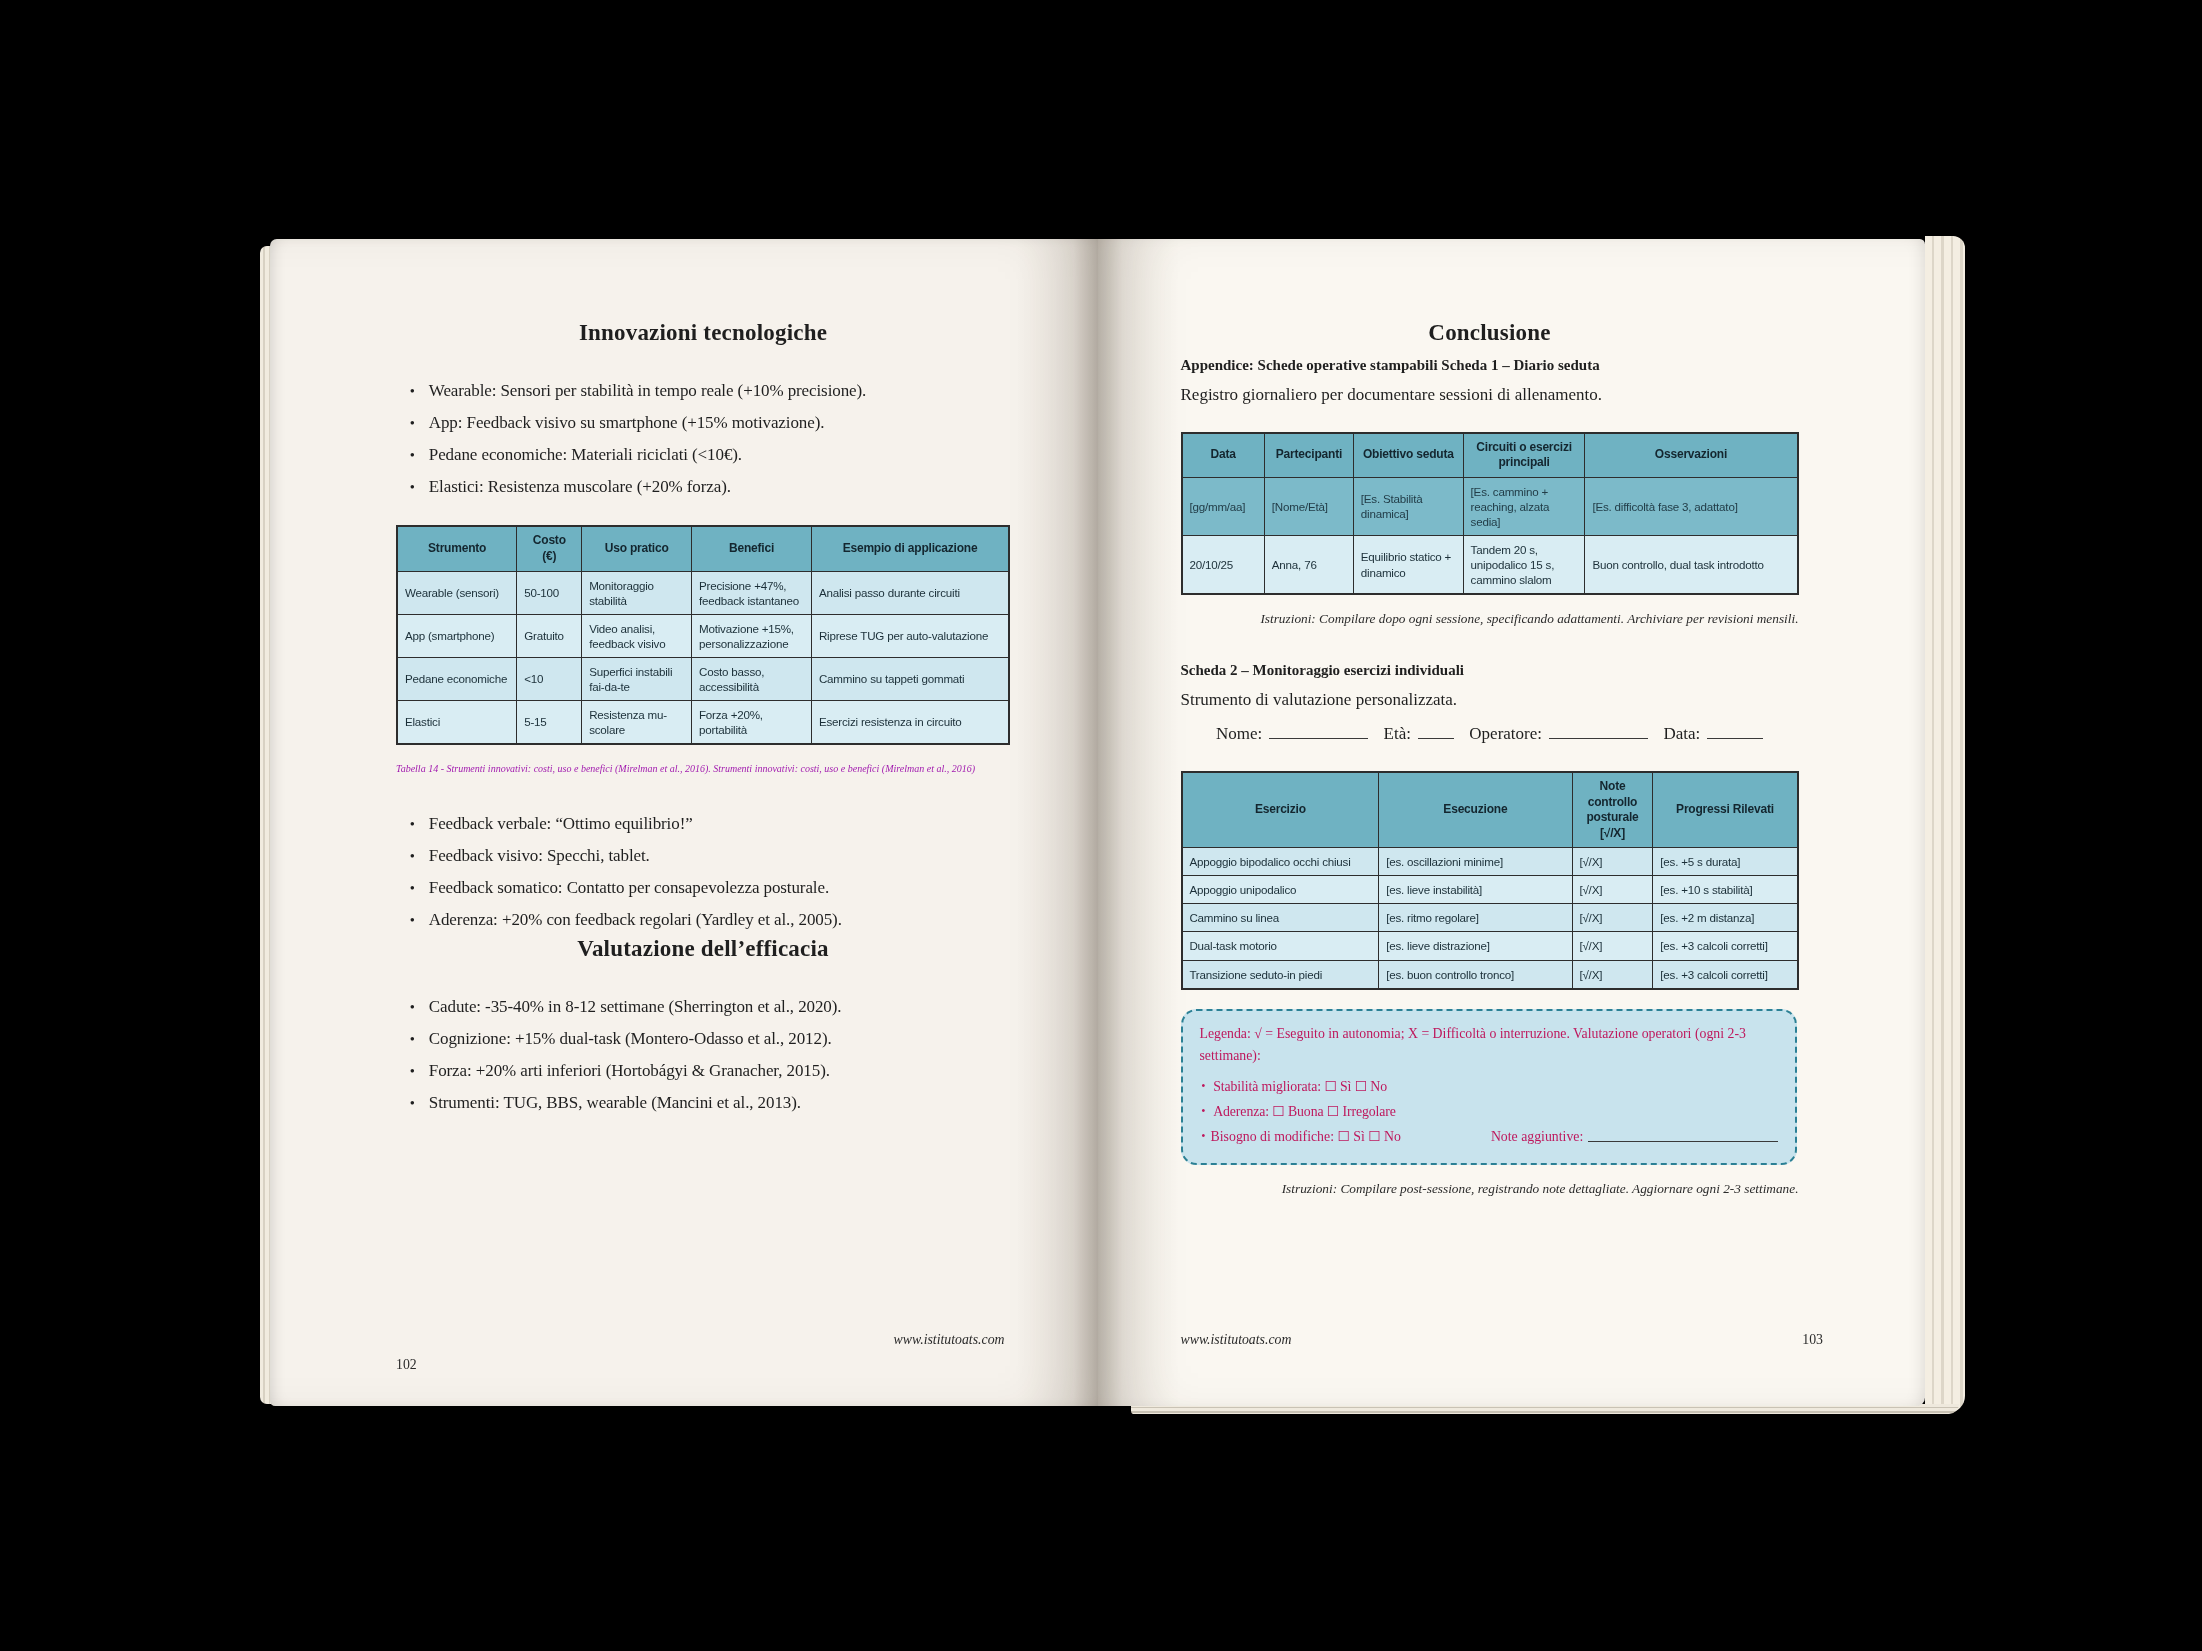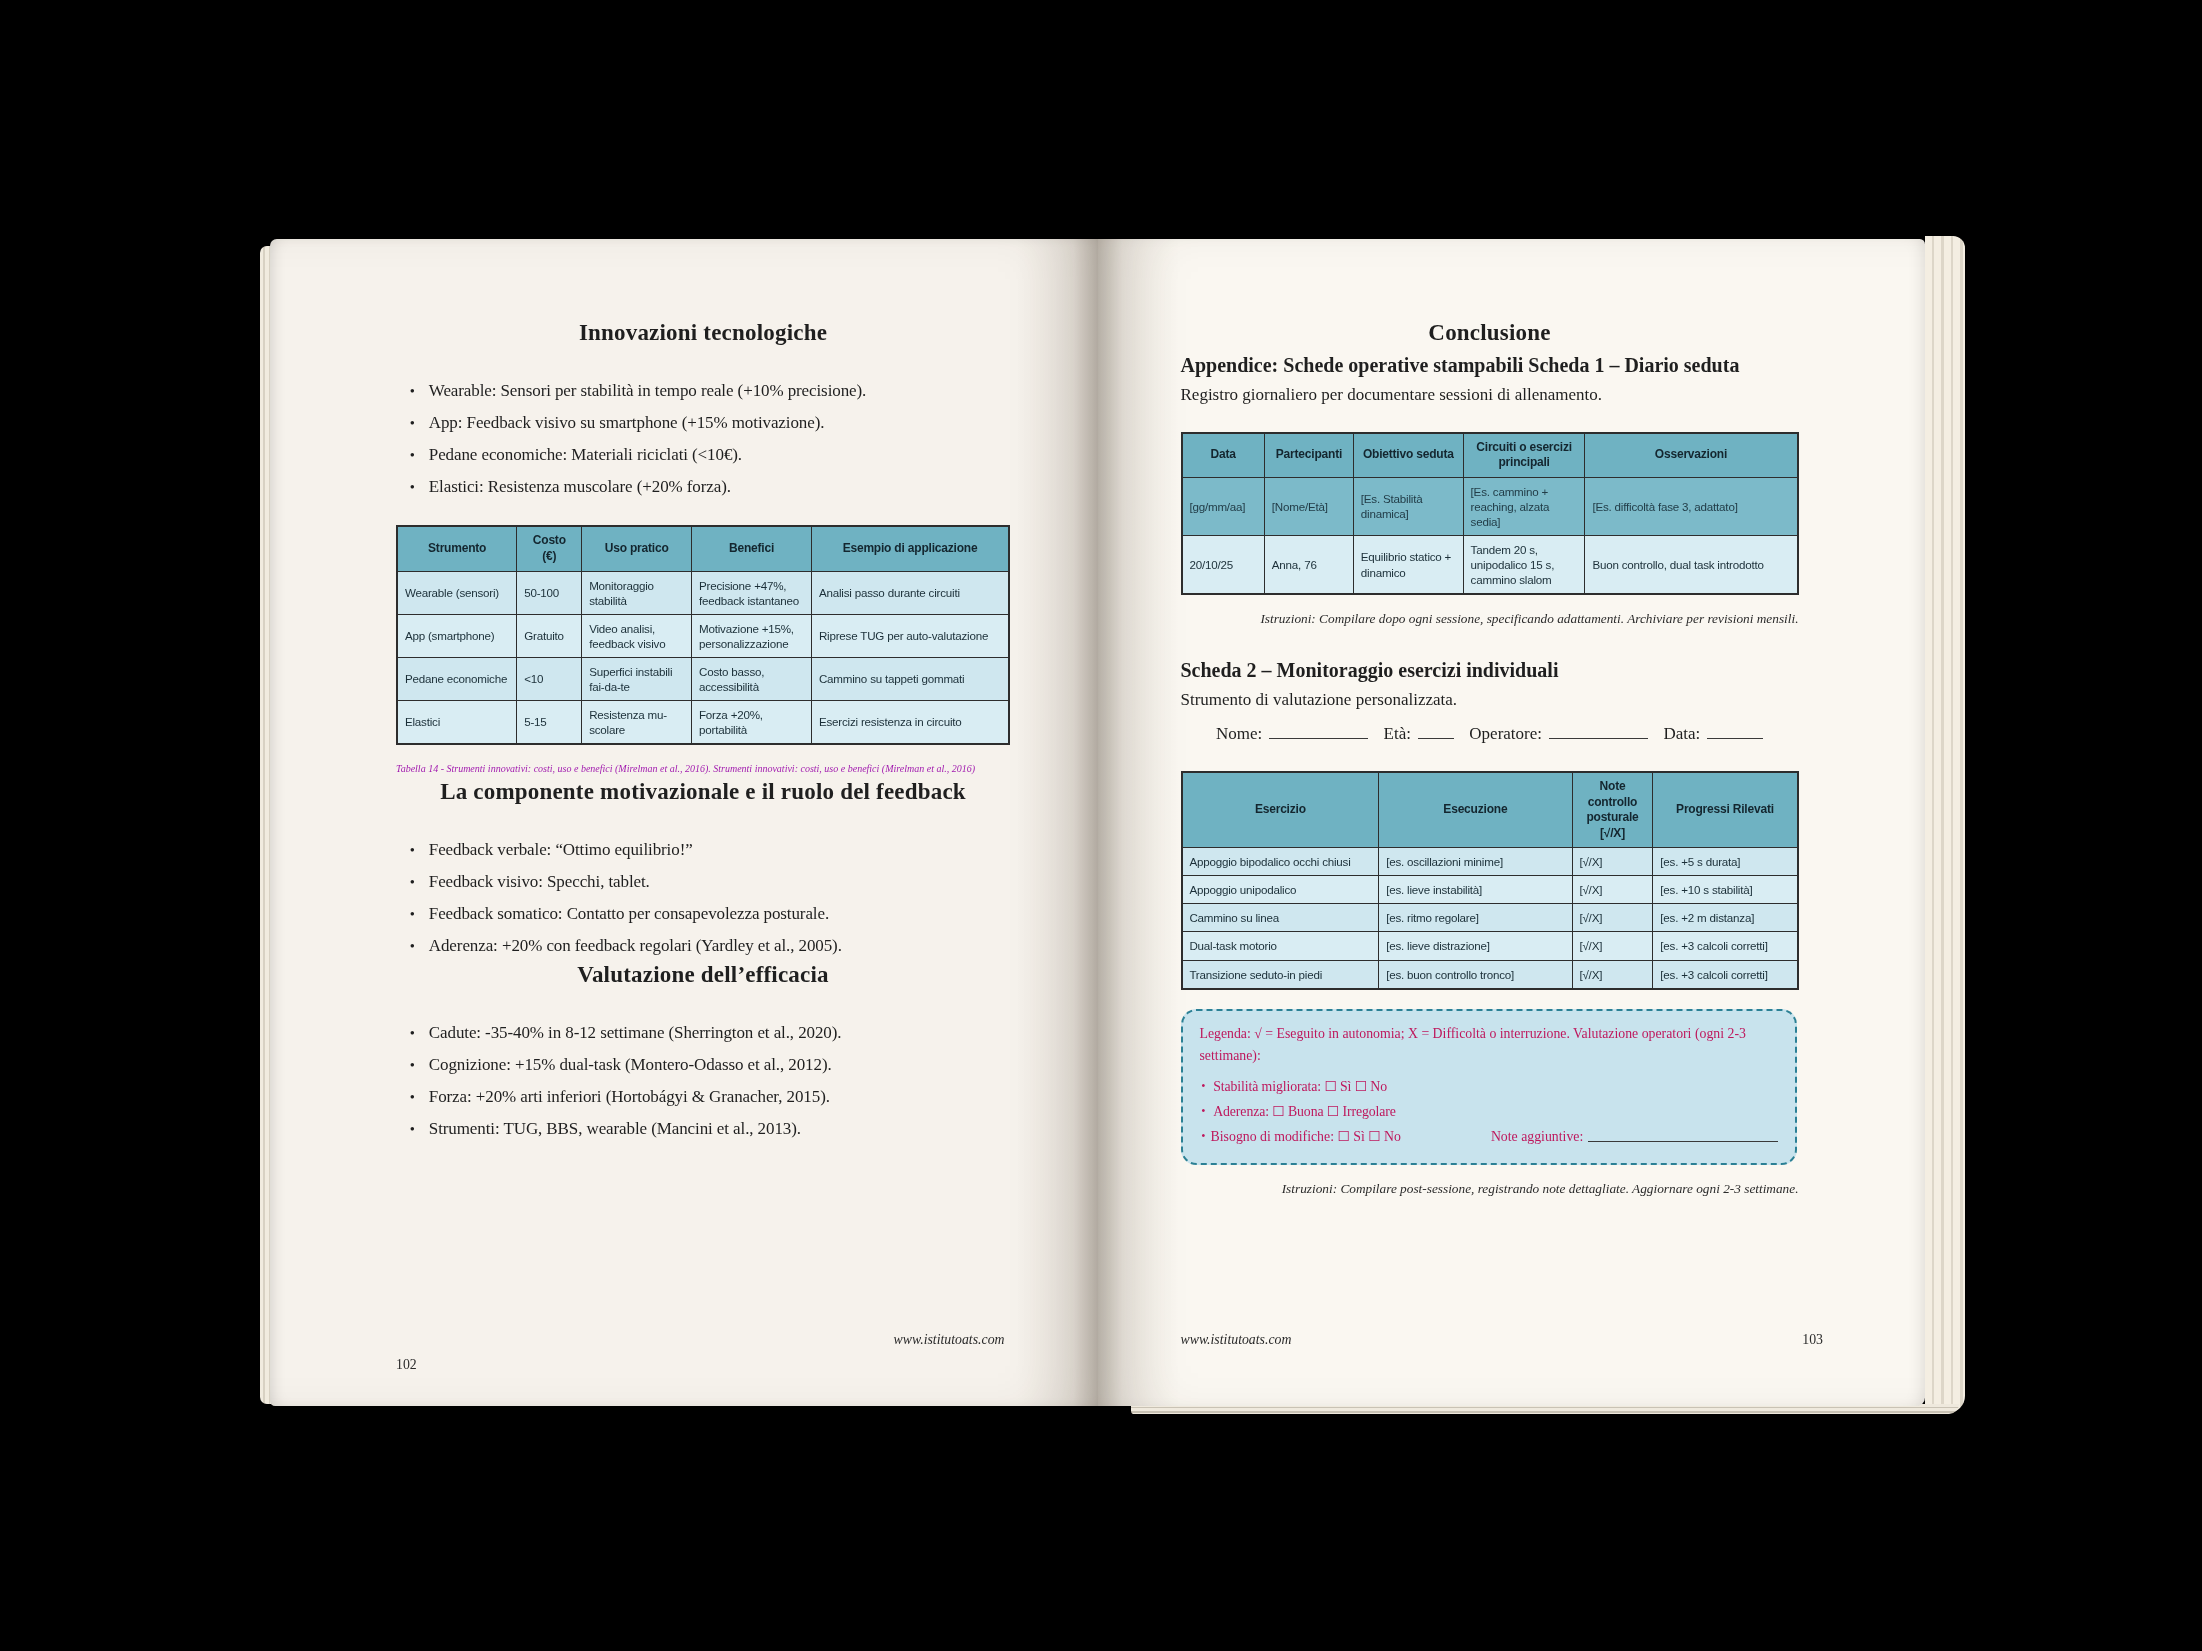--- a/index.html
+++ b/index.html
@@ -48,21 +48,21 @@
   .t th,.t td { border:1.7px solid var(--table-border); padding:6px 6.9px; font-size:11.6px;
     line-height:1.3; letter-spacing:-0.2px; overflow:hidden; }
   .t th { background:var(--table-header-bg); color:#14262f; text-align:center; font-size:12px; }
   .t td { background:var(--table-row-bg); color:#1b2f38; text-align:left; }
   .t tr.row-light:nth-child(even) td { background:var(--table-row-alt-bg); }
   .t tr.row-teal td { background:var(--table-placeholder-bg); color:#223d48; }
 
   .caption { margin:13.8px 0 0 0; font-style:italic; font-size:10px; line-height:20.6px; color:#a21caf; }
 
   .para { margin:29px 0 0 0; font-size:17px; line-height:31px; letter-spacing:-0.1px; }
-  .bold-line { margin:5.2px 0 0 0; font-size:20px; line-height:29px; font-weight:bold; }
+  .bold-line { margin:5.2px 0 0 0; font-size:15px; line-height:29px; font-weight:bold; }
   .plain-line { margin:0; font-size:17px; line-height:29px; }
   .istruzioni { margin:13.8px 0 0 3.4px; font-style:italic; font-size:13.3px; line-height:20.6px; color:#2b2b2b;text-align:right; }
   .mt-sched { margin-top:26px; }
 
   .form-line { margin-top:3.4px; font-size:17px; line-height:31px; white-space:nowrap;text-align:center; }
   .fill { display:inline-block; border-bottom:1.7px solid #3a3a3a; height:20.6px; vertical-align:baseline;
           margin:0 15.5px 0 6.9px; }
   .w115 { width:99px; } .w42 { width:36px; } .w65 { width:56px; margin-right:0; }
 
   .legend { margin-top:19px; border:2.6px dashed var(--legend-border); border-radius:15.5px;
@@ -157,21 +157,20 @@
                 <td>Elastici</td>
                 <td>5-15</td>
                 <td>Resistenza mu-scolare</td>
                 <td>Forza +20%, portabilità</td>
                 <td>Esercizi resistenza in circuito</td>
               </tr>
             </tbody>
         </table>
         <p class="caption">Tabella 14 - Strumenti innovativi: costi, uso e benefici (Mirelman et al., 2016). Strumenti innovativi: costi, uso e benefici (Mirelman et al., 2016)</p>
 
-        <h2 class="section mt-h">La componente motivazionale e il ruolo del feedback</h2>
         <div class="bullets">
             <div class="bullet-item">
               <span class="bullet-dot">•</span>
               <span class="bullet-text">Feedback verbale: “Ottimo equilibrio!”</span>
             </div>
             <div class="bullet-item">
               <span class="bullet-dot">•</span>
               <span class="bullet-text">Feedback visivo: Specchi, tablet.</span>
             </div>
             <div class="bullet-item">

